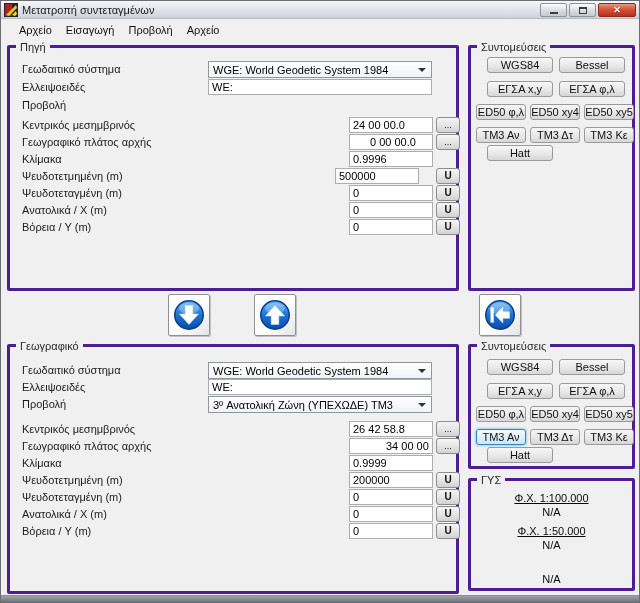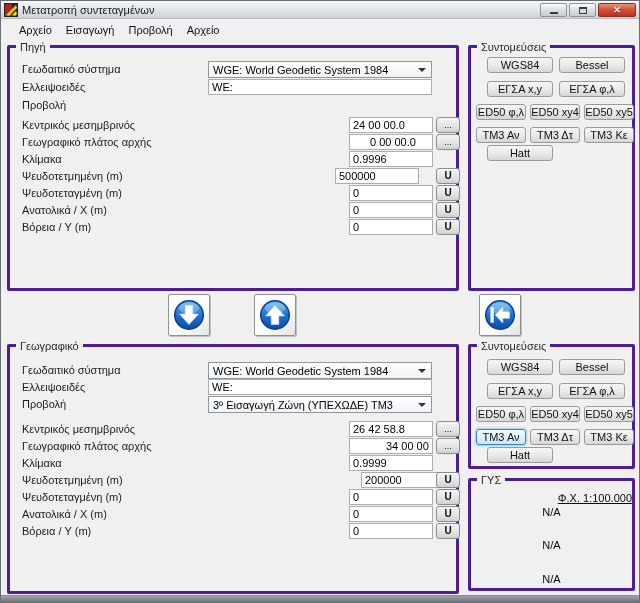--- a/index.html
+++ b/index.html
@@ -254,37 +254,37 @@
     <div class="combo" style="left:198px; top:15px; width:224px;">
       <span class="combo-text">WGE: World Geodetic System 1984</span>
       <span class="combo-arrow"></span>
     </div>
 
     <span class="flabel" style="left:12px; top:34px;">Ελλειψοειδές</span>
     <input class="tfield" style="left: 198px; top: 32px; width: 224px;" value="WE:">
 
     <span class="flabel" style="left:12px; top:51px;">Προβολή</span>
     <div class="combo" style="left:198px; top:49px; width:224px;">
-      <span class="combo-text">3º Εισαγωγή Ζώνη (ΥΠΕΧΩΔΕ) ΤΜ3</span>
+      <span class="combo-text">3º Ανατολική Ζώνη (ΥΠΕΧΩΔΕ) ΤΜ3</span>
       <span class="combo-arrow"></span>
     </div>
 
     <span class="flabel" style="left:12px; top:76px;">Κεντρικός μεσημβρινός</span>
     <input class="tfield" style="left: 339px; top: 74px; width: 84px;" value="26 42 58.8">
     <button class="sbtn" style="left:426px; top:74px;">...</button>
 
     <span class="flabel" style="left:12px; top:93px;">Γεωγραφικό πλάτος αρχής</span>
     <input class="tfield" style="left: 339px; top: 91px; width: 84px; padding-left: 36px;" value="34 00 00.0">
     <button class="sbtn" style="left:426px; top:91px;">...</button>
 
     <span class="flabel" style="left:12px; top:110px;">Κλίμακα</span>
     <input class="tfield" style="left: 339px; top: 108px; width: 84px;" value="0.9999">
 
     <span class="flabel" style="left:12px; top:127px;">Ψευδοτετμημένη (m)</span>
-    <input class="tfield" style="left: 339px; top: 125px; width: 84px; margin-left: 12px;" value="200000">
+    <input class="tfield" style="left: 339px; top: 125px; width: 84px;" value="200000">
     <button class="sbtn ubtn" style="left:426px; top:125px;">U</button>
 
     <span class="flabel" style="left:12px; top:144px;">Ψευδοτεταγμένη (m)</span>
     <input class="tfield" style="left: 339px; top: 142px; width: 84px;" value="0">
     <button class="sbtn ubtn" style="left:426px; top:142px;">U</button>
 
     <span class="flabel" style="left:12px; top:161px;">Ανατολικά / X (m)</span>
     <input class="tfield" style="left: 339px; top: 159px; width: 84px;" value="0">
     <button class="sbtn ubtn" style="left:426px; top:159px;">U</button>
 
@@ -303,20 +303,21 @@
     <button class="scbtn" style="left:59px; top:59px;  width:50px;">ED50 xy4</button>
     <button class="scbtn" style="left:113px;top:59px;  width:50px;">ED50 xy5</button>
     <button class="scbtn focused" style="left:5px; top:82px; width:50px;">ΤΜ3 Αν</button>
     <button class="scbtn" style="left:59px; top:82px;  width:50px;">ΤΜ3 Δτ</button>
     <button class="scbtn" style="left:113px;top:82px;  width:50px;">ΤΜ3 Κε</button>
     <button class="scbtn" style="left:16px; top:100px; width:66px;">Hatt</button>
   </div>
 
   <div class="group" style="left:467px; top:477px; width:167px; height:113px;">
     <span class="gtitle">ΓΥΣ</span>
-    <span class="gys-link" style="top:11px;text-align:right;">Φ.Χ. 1:100.000</span>
+    <span class="gys-link" style="top:11px;">Φ.Χ. 1:100.000</span>
     <span class="gys-na" style="top:25px;">N/A</span>
+    <span class="gys-link" style="top:44px;">Φ.Χ. 1:50.000</span>
     <span class="gys-na" style="top:58px;">N/A</span>
     <span class="gys-na" style="top:92px;">N/A</span>
   </div>
 
   <div class="bottom-frame"></div>
 </div>
 
 </body></html>

